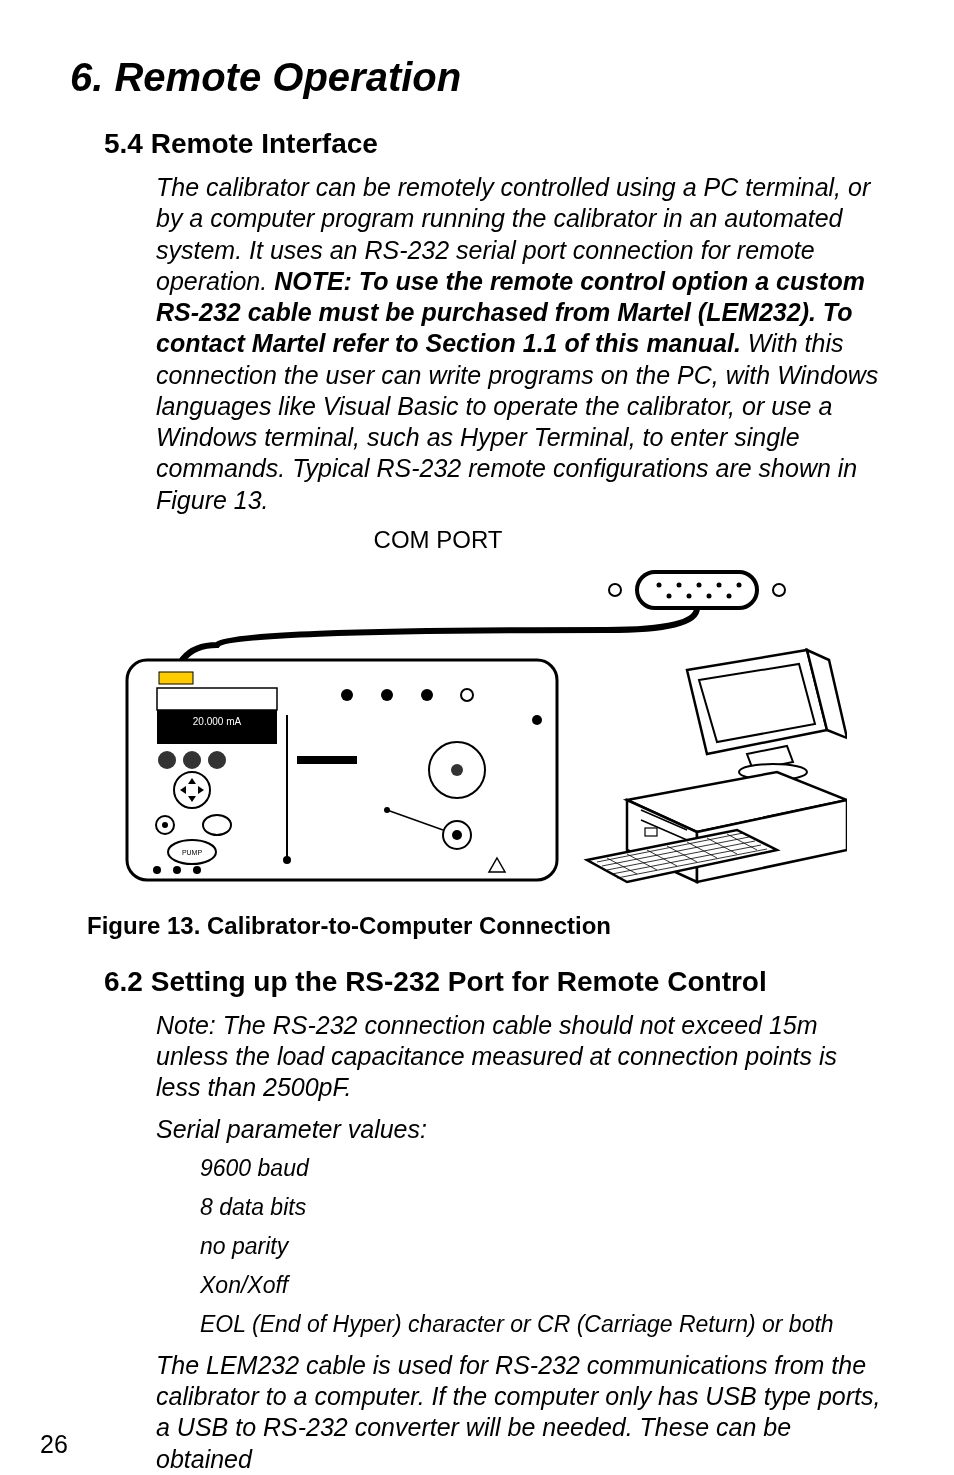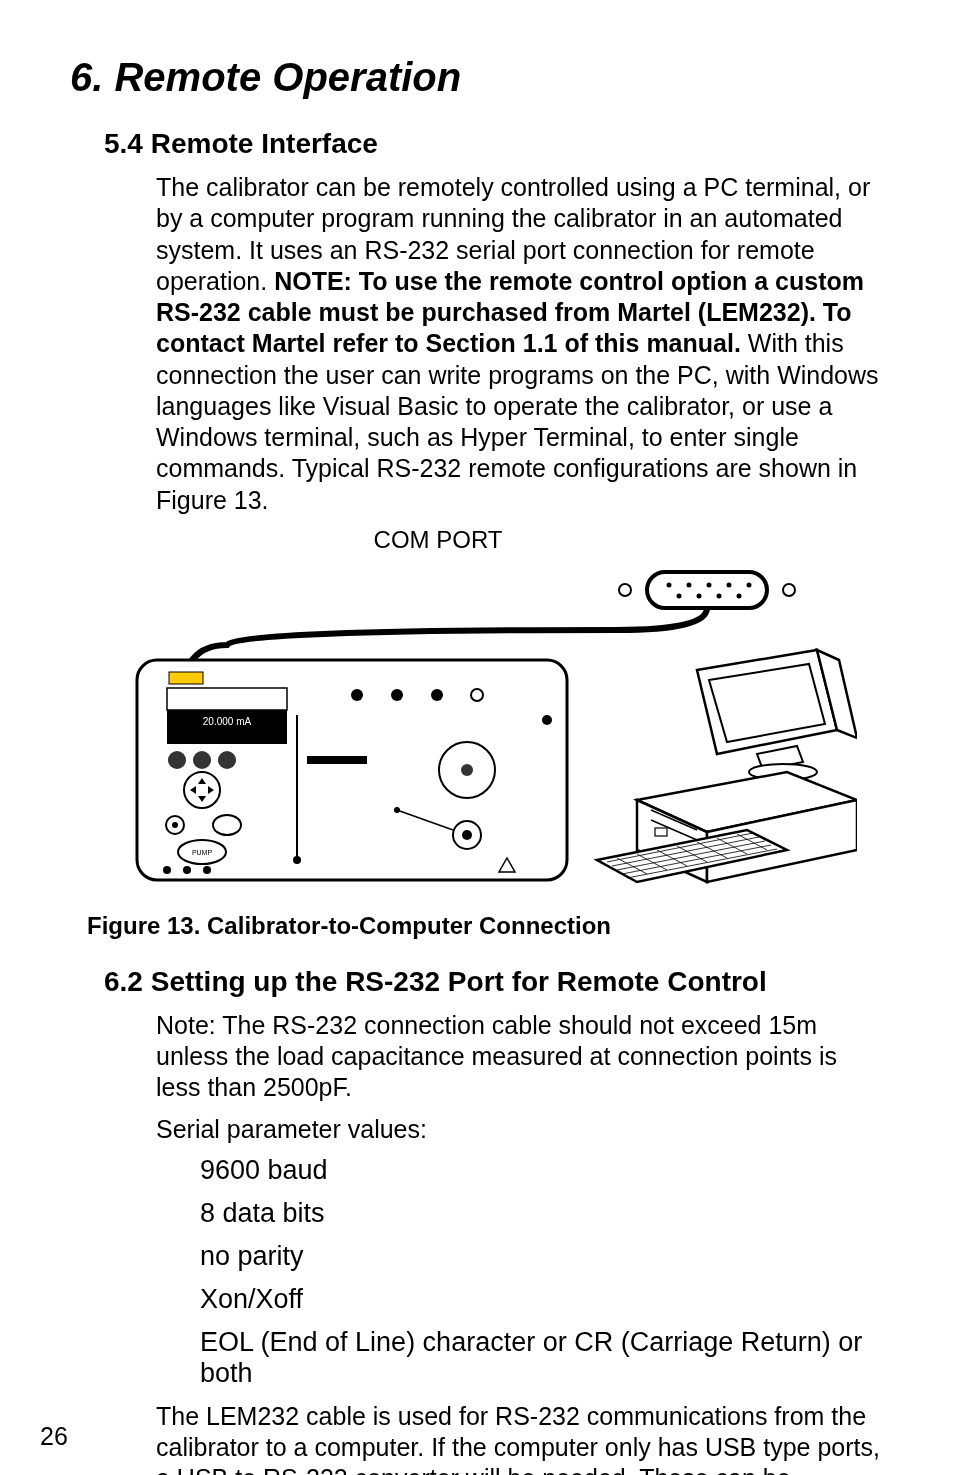--- a/index.html
+++ b/index.html
@@ -25,60 +25,61 @@
   }
   h2.sub-heading {
     font-weight: bold;
     font-size: 28px;
     margin: 0 0 12px 34px;
     font-family: Arial, Helvetica, sans-serif;
   }
   .body-block {
     margin-left: 86px;
     margin-right: 0;
+    font-style: italic;
   }
   p.body-text {
     font-size: 25px;
     line-height: 1.25;
     margin: 0 0 10px 0;
   }
   .bold-inline {
     font-weight: bold;
   }
   .figure-container {
     width: 780px;
     margin: 6px auto 12px auto;
   }
   .com-label {
     font-size: 24px;
     text-align: center;
     padding-right: 78px;
     margin-bottom: 6px;
   }
   .figure-svg-wrap {
-    text-align: center;
+    text-align: left;
   }
   .figure-caption {
     font-weight: bold;
     font-size: 24px;
     text-align: left;
     margin: 18px 0 26px 0;
   }
   .serial-list {
     margin-left: 44px;
     margin-top: 4px;
   }
   .serial-item {
-    font-size: 27px;
+    font-size: 23px;
     margin: 0 0 12px 0;
   }
   .page-number {
     position: absolute;
     left: 40px;
-    bottom: 24px;
+    bottom: 16px;
     font-size: 25px;
   }
 </style>
 </head>
 <body>
 
 <div class="page">
 
   <h1 class="section-title">6. Remote Operation</h1>
 
@@ -209,20 +210,20 @@
   <h2 class="sub-heading">6.2 Setting up the RS-232 Port for Remote Control</h2>
 
   <div class="body-block">
     <p class="body-text">Note: The RS-232 connection cable should not exceed 15m unless the load capacitance measured at connection points is less than 2500pF.</p>
     <p class="body-text">Serial parameter values:</p>
     <div class="serial-list">
       <p class="serial-item">9600 baud</p>
       <p class="serial-item">8 data bits</p>
       <p class="serial-item">no parity</p>
       <p class="serial-item">Xon/Xoff</p>
-      <p class="serial-item">EOL (End of Line) character or CR (Carriage Return) or both</p>
+      <p class="serial-item">EOL (End of Hyper) character or CR (Carriage Return) or both</p>
     </div>
     <p class="body-text">The LEM232 cable is used for RS-232 communications from the calibrator to a computer. If the computer only has USB type ports, a USB to RS-232 converter will be needed. These can be obtained</p>
   </div>
 
   <div class="page-number">26</div>
 
 </div>
 
 </body></html>

